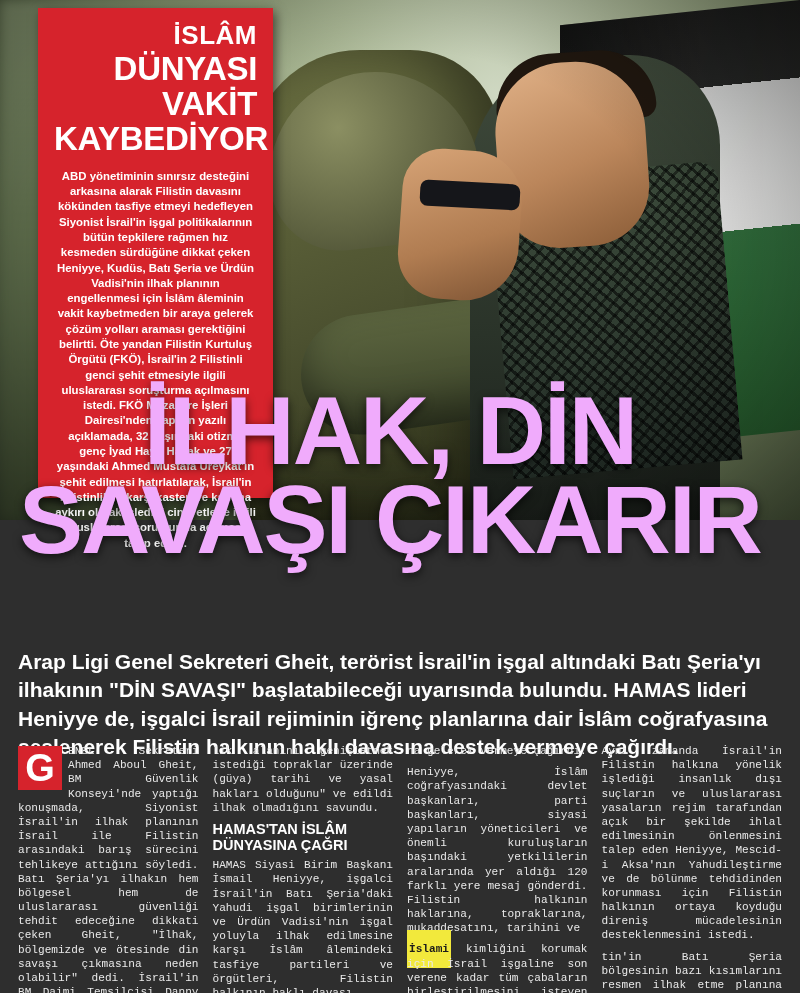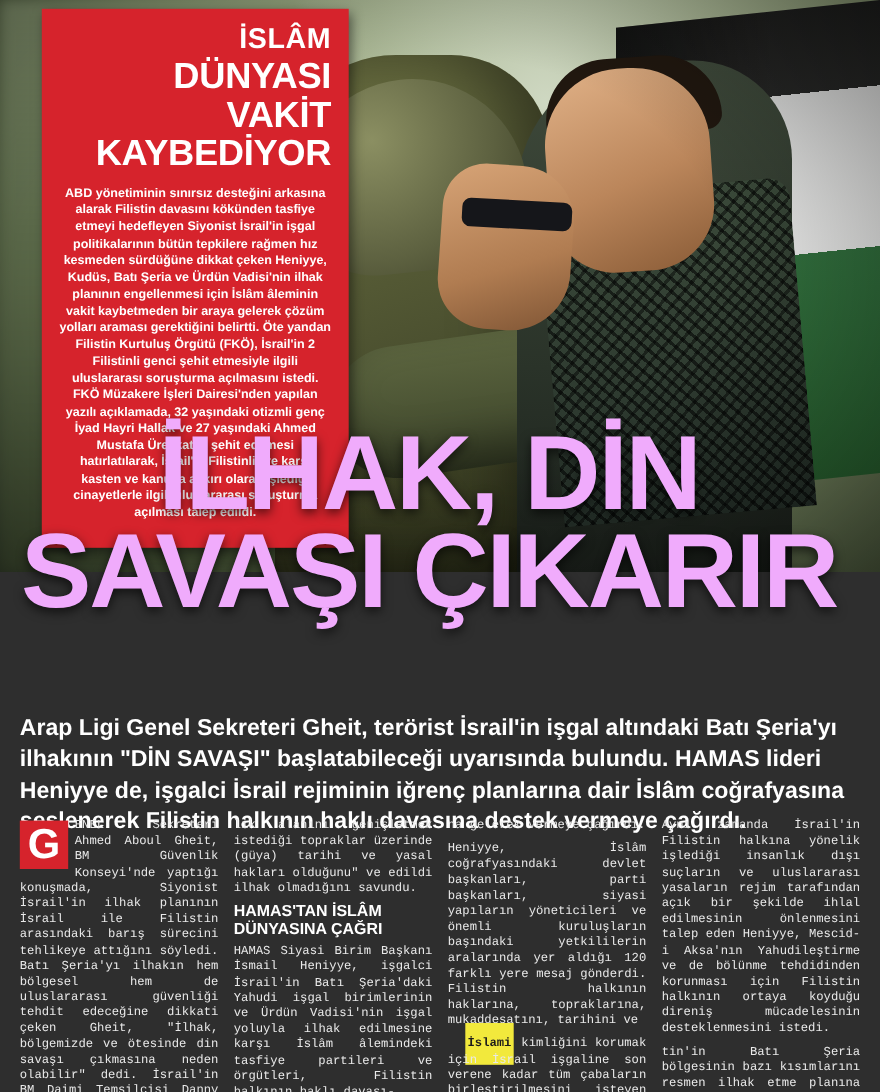--- a/index.html
+++ b/index.html
@@ -146,21 +146,21 @@
     position: absolute;
     left: 0; top: 0; width: 800px; height: 520px;
     background: radial-gradient(ellipse at 50% 45%, rgba(0,0,0,0) 45%, rgba(0,0,0,.45) 100%);
   }
 
   
   .red-box {
     position: absolute;
     left: 38px;
     top: 8px;
-    width: 279px;
+    width: 235px;
     height: 490px;
     background: #d6232c;
     box-shadow: 3px 4px 10px rgba(0,0,0,.5);
     padding: 14px 16px 12px 16px;
     box-sizing: border-box;
   }
   .kicker {
     text-align: right;
     font-weight: bold;
     font-size: 26px;
@@ -248,21 +248,20 @@
     font-weight: bold;
     font-size: 14.5px;
     line-height: 1.08;
     margin: 6px 0 5px 0;
   }
   .hl {
     background: #f2e93c;
     color: #1b1b1b;
     font-weight: bold;
     padding: 13px 2px;
-    margin-left: 16px;
   }
 </style>
 </head>
 <body>
 
 <div class="page">
 
   <div class="photo">
     <div class="sky"></div>
     <div class="blur-left"></div>

